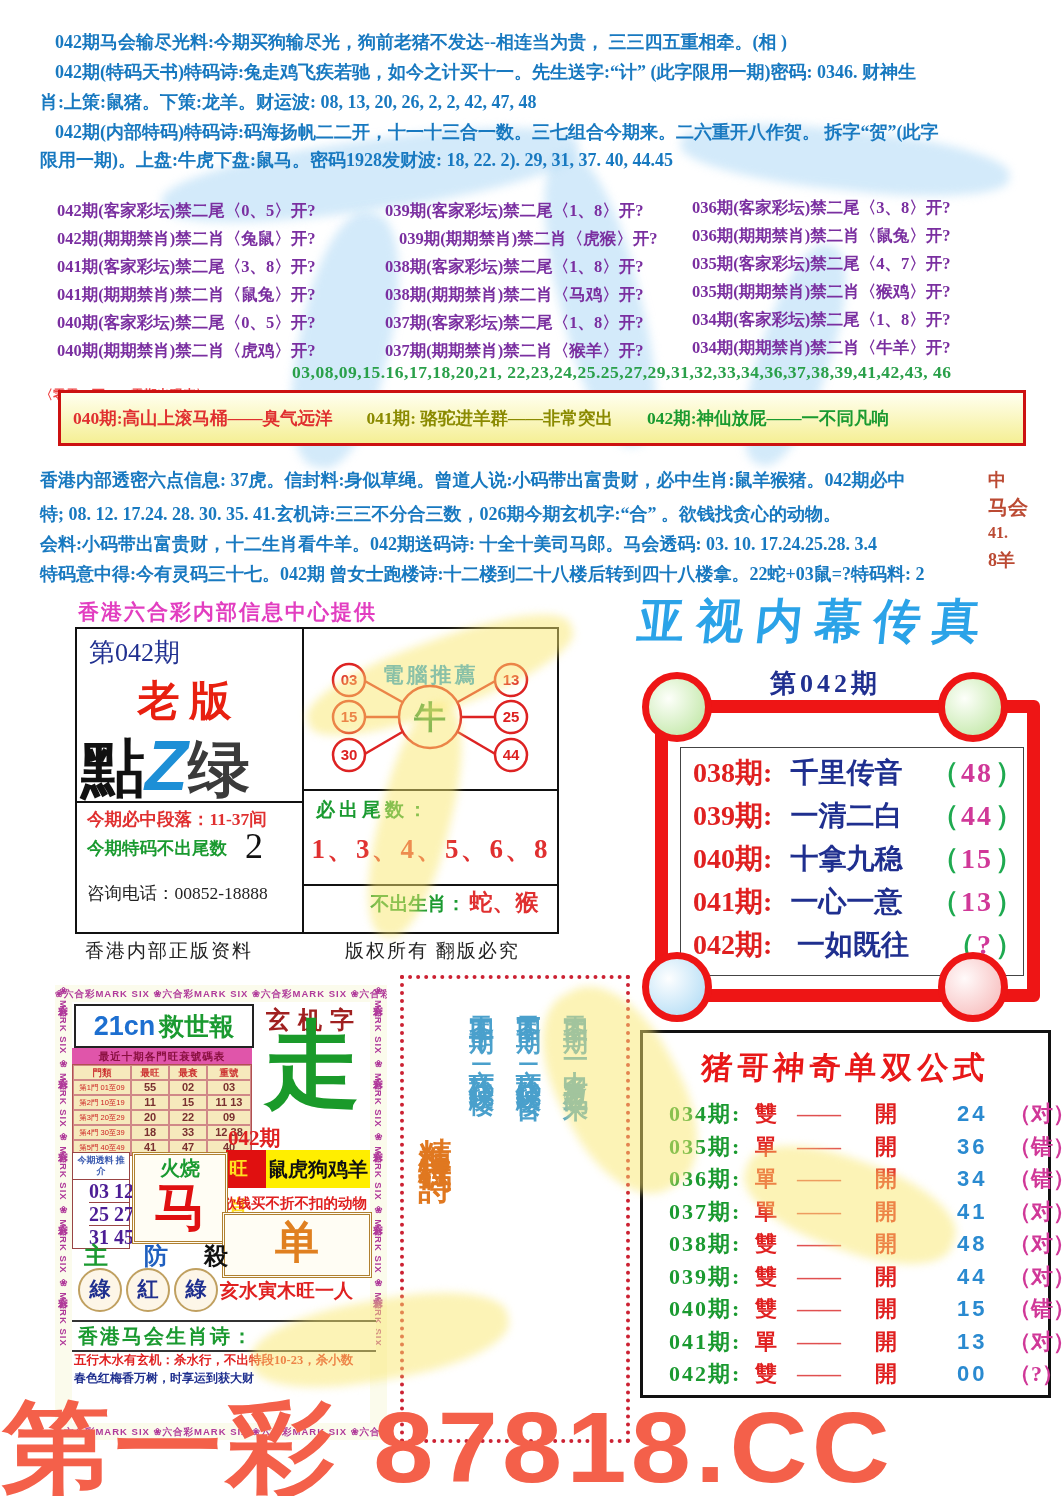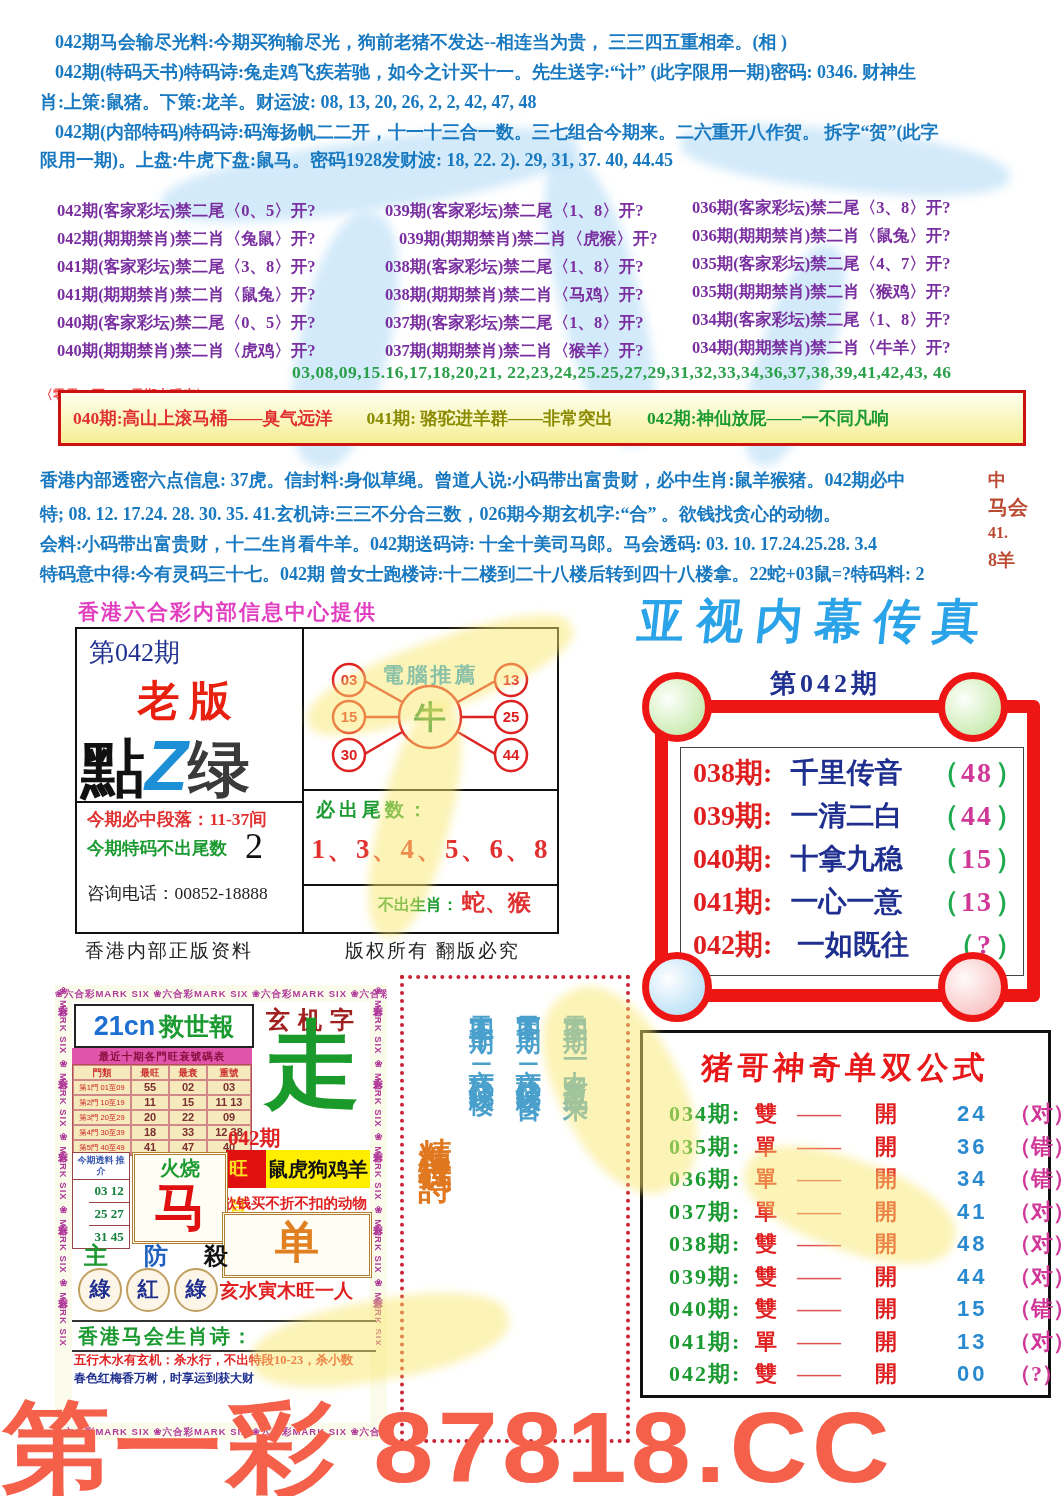--- a/index.html
+++ b/index.html
@@ -38,21 +38,21 @@
   .notail-v{position:absolute;left:168px;top:196px;color:#111;font-size:36px;}
   .phone{position:absolute;left:10px;top:252px;color:#222;font-size:17.5px;white-space:nowrap;}
   .rcell{position:absolute;left:227px;top:0;width:253px;height:100%;}
   .comp{position:absolute;left:0;top:0;width:100%;height:160px;border-bottom:2.5px solid #111;}
   .comp-t{position:absolute;left:0;top:4px;width:100%;text-align:center;color:#1b9ae0;font-weight:bold;font-size:21px;letter-spacing:3px;margin-top:28px;}
   .comp-svg{position:absolute;left:0;top:26px;}
   .tails{position:absolute;left:0;top:162px;width:100%;height:93px;border-bottom:2.5px solid #111;}
   .tails-l{position:absolute;left:12px;top:6px;color:#1a9a30;font-weight:bold;font-size:19px;letter-spacing:4px;}
   .tails-v{position:absolute;left:0;top:40px;width:100%;text-align:center;color:#e03030;font-weight:bold;font-size:27px;letter-spacing:2px;}
   .zodiac{position:absolute;left:0;top:258px;width:100%;text-align:center;}
-  .zod-l{color:#1a9a30;font-weight:bold;font-size:16px;margin-left:48px;}
+  .zod-l{color:#1a9a30;font-weight:bold;font-size:19px;margin-left:48px;}
   .zod-v{color:#e03030;font-weight:bold;font-size:23px;}
   .lfoot{position:absolute;top:938px;color:#222;font-size:19px;letter-spacing:2px;z-index:2;white-space:nowrap;}
   
   .atv-title{position:absolute;left:638px;top:590px;color:#2ba3e8;font-size:47px;font-weight:bold;
              letter-spacing:12px;transform:skewX(-6deg);z-index:2;white-space:nowrap;}
   .atv-issue{position:absolute;left:770px;top:666px;color:#203090;font-weight:bold;font-size:26px;letter-spacing:4px;z-index:2;}
   .atv-box{position:absolute;left:655px;top:700px;width:359px;height:276px;border:13px solid #ee1515;border-radius:6px;background:#fff;z-index:2;}
   .atv-rows{position:absolute;left:12px;top:34px;width:330px;border:1px solid #444;padding:6px 0 6px 12px;}
   .atv-row{display:flex;align-items:baseline;height:43px;font-size:28px;font-weight:bold;white-space:nowrap;}
   .atv-p{color:#e02020;width:104px;}
@@ -83,21 +83,21 @@
   .tch{color:#cc3333;font-size:9.5px;font-weight:bold;}
   .tcl{color:#cc2222;font-size:7.5px;}
   .tcv{color:#7a3030;font-size:11px;font-weight:bold;}
   .issue042{position:absolute;left:156px;top:122px;color:#e02020;font-weight:bold;font-size:21px;}
   .wx{position:absolute;left:154px;top:148px;height:38px;display:flex;}
   .wx-l{background:#e01010;color:#ffe020;font-weight:bold;font-size:19px;line-height:38px;padding:0 3px;}
   .wx-v{background:#ffee00;color:#111;font-weight:bold;font-size:20px;line-height:38px;padding:0 2px;white-space:nowrap;}
   .yuqian{position:absolute;left:150px;top:192px;color:#e02020;font-weight:bold;font-size:14.5px;white-space:nowrap;}
   .minicol{position:absolute;left:0;top:150px;width:56px;border:1px solid #994444;background:#fff;}
   .mc-h{color:#3a5ab0;font-size:9px;font-weight:bold;text-align:center;line-height:11px;padding:2px 0;border-bottom:1px solid #994444;}
-  .mc-c{color:#15803d;font-size:13px;font-weight:bold;text-align:center;height:22px;line-height:22px;border-bottom:1px solid #994444;white-space:nowrap;margin-left:16px;}
+  .mc-c{color:#4c1d95;font-size:20px;font-weight:bold;text-align:center;height:22px;line-height:22px;border-bottom:1px solid #994444;white-space:nowrap;margin-left:16px;}
   .mc-c:last-child{border-bottom:none;}
   .huoshao{position:absolute;left:60px;top:150px;width:90px;height:86px;border:3px double #b08030;background:#fffdf4;text-align:center;}
   .hs-t{color:#1a9a30;font-weight:bold;font-size:20px;}
   .hs-m{color:#e01010;font-weight:bold;font-size:52px;line-height:1;}
   .danp{position:absolute;left:150px;top:210px;width:144px;height:60px;border:3px double #b08030;background:#fffdf4;
         text-align:center;}
   .dan{color:#e08020;font-weight:bold;font-size:44px;line-height:56px;}
   .zfs{position:absolute;left:4px;top:238px;width:144px;display:flex;justify-content:space-between;padding:0 8px;}
   .zfs span{font-size:24px;font-weight:bold;}
   .zfs .z1{color:#1a9a30;}.zfs .z2{color:#2060c0;}.zfs .z3{color:#111;}

